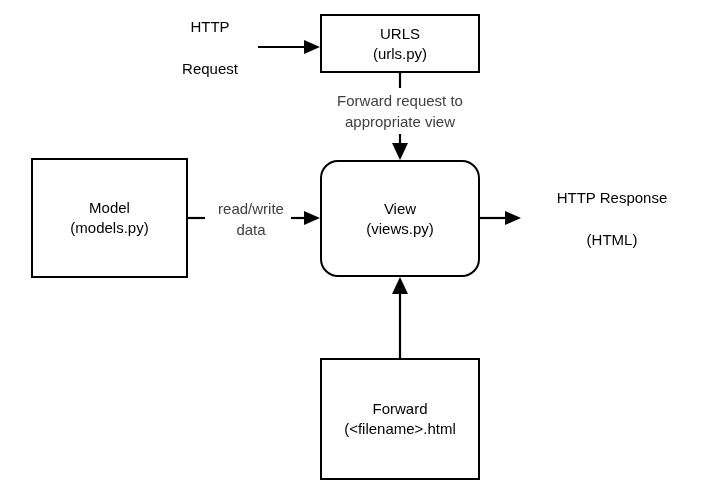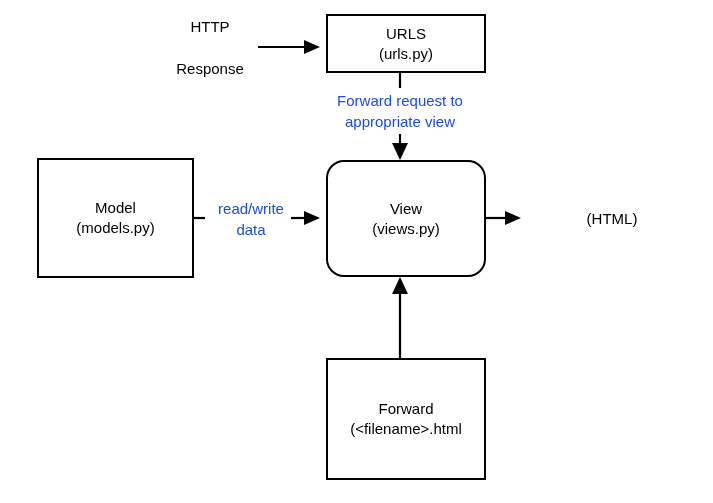--- a/index.html
+++ b/index.html
@@ -19,21 +19,20 @@
     position: absolute;
     box-sizing: border-box;
     border: 2px solid #000000;
     background: #ffffff;
     display: flex;
     flex-direction: column;
     align-items: center;
     justify-content: center;
     color: #000000;
     z-index: 2;
-    margin-left: 6px;
   }
   .node .line1,
   .node .line2 {
     display: block;
     white-space: nowrap;
     font-size: 15px;
     line-height: 20px;
     text-align: center;
     color: #000000;
   }
@@ -55,21 +54,21 @@
     font-size: 15px;
     line-height: 21px;
   }
   .edge-label {
     position: absolute;
     display: flex;
     flex-direction: column;
     align-items: center;
     justify-content: center;
     text-align: center;
-    color: #1d4ed8;
+    color: #404040;
     z-index: 3;
     background: #ffffff;
   }
   .edge-label span {
     display: block;
     white-space: nowrap;
     font-size: 15px;
     line-height: 21px;
   }
   svg.arrows {
@@ -142,24 +141,25 @@
     <span class="line2">(views.py)</span>
   </div>
 
   <div class="node" style="left:320px; top:358px; width:160px; height:122px;">
     <span class="line1">Forward</span>
     <span class="line2">(&lt;filename&gt;.html</span>
   </div>
 
   <div class="free-label" style="left:160px; top:22px; width:100px; height:50px;">
     <span>HTTP</span>
-    <span>Response</span>
+    <span>Request</span>
   </div>
 
   <div class="free-label" style="left:527px; top:193px; width:170px; height:50px;">
+    <span>HTTP Response</span>
     <span>(HTML)</span>
   </div>
 
   <div class="edge-label" style="left:312px; top:88px; width:176px; height:46px;">
     <span>Forward request to</span>
     <span>appropriate view</span>
   </div>
 
   <div class="edge-label" style="left:211px; top:195px; width:80px; height:48px;text-align:right;">
     <span>read/write</span>

